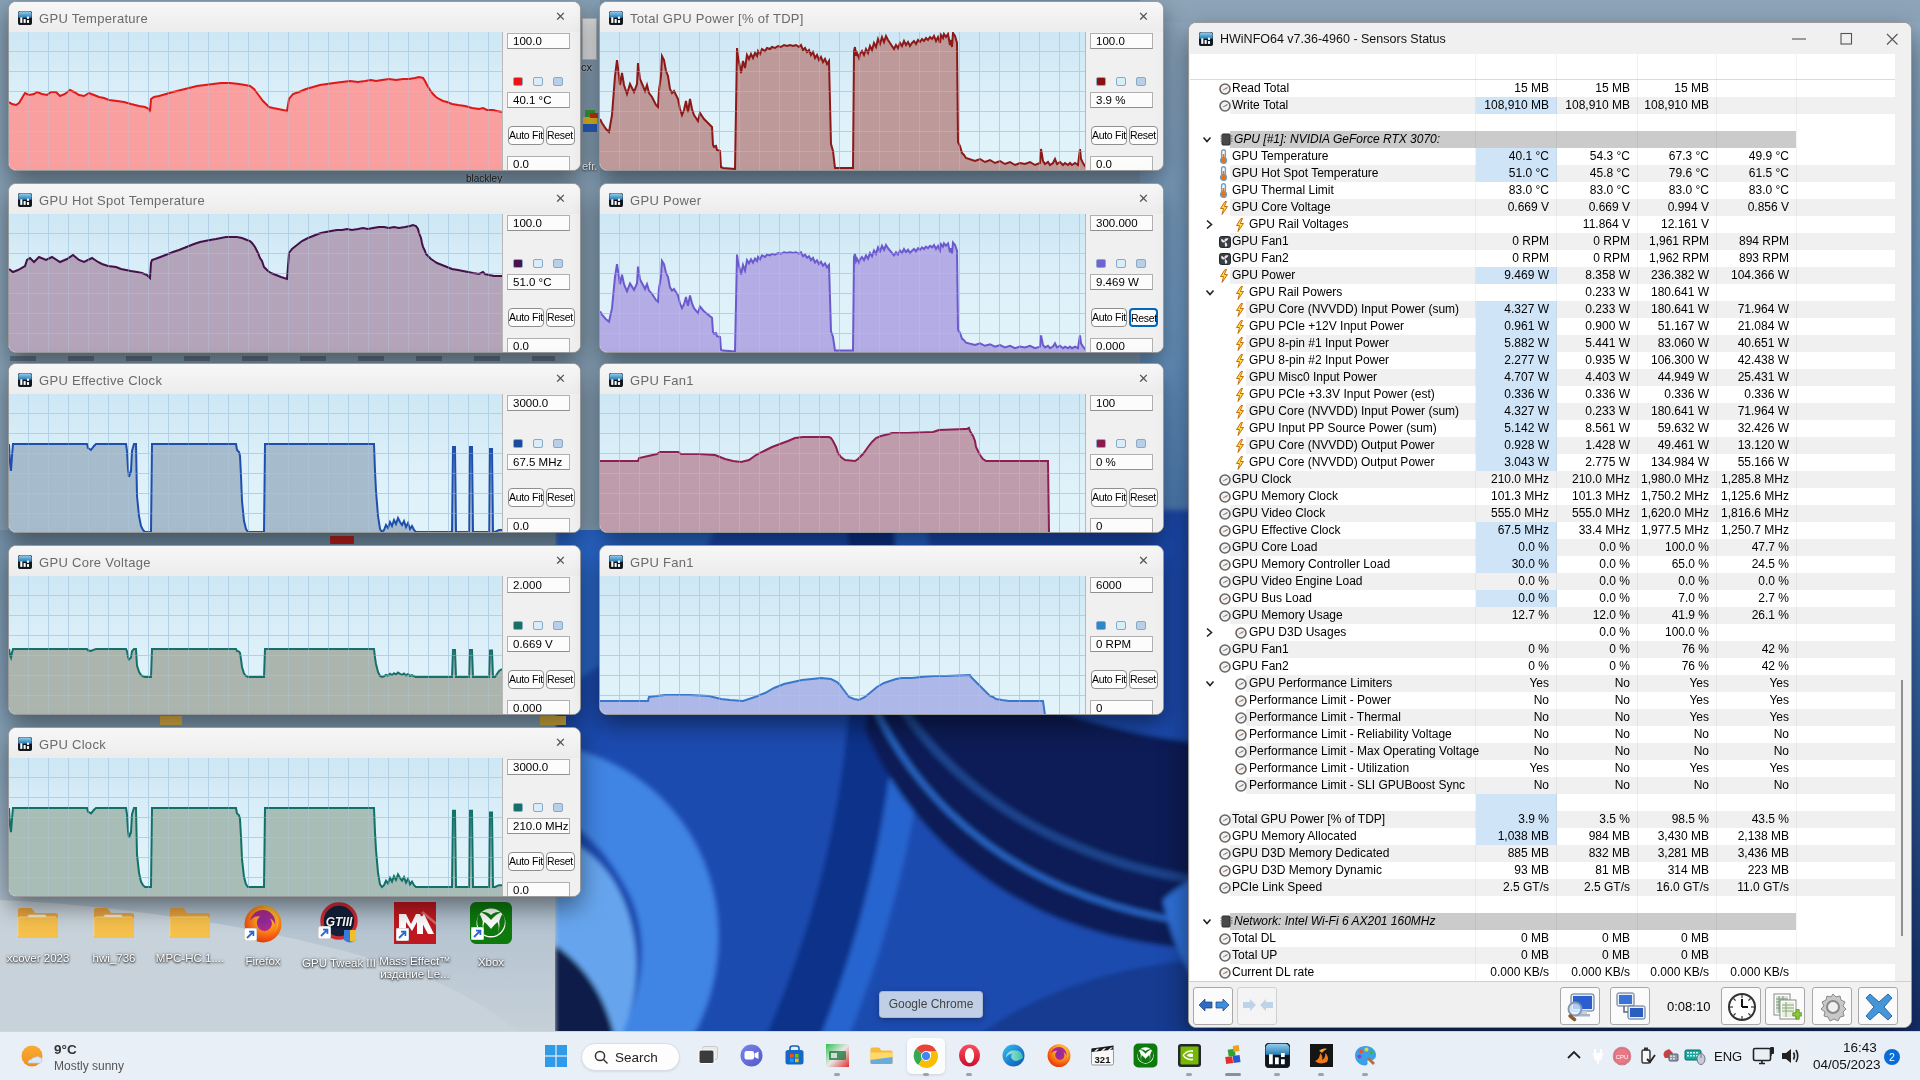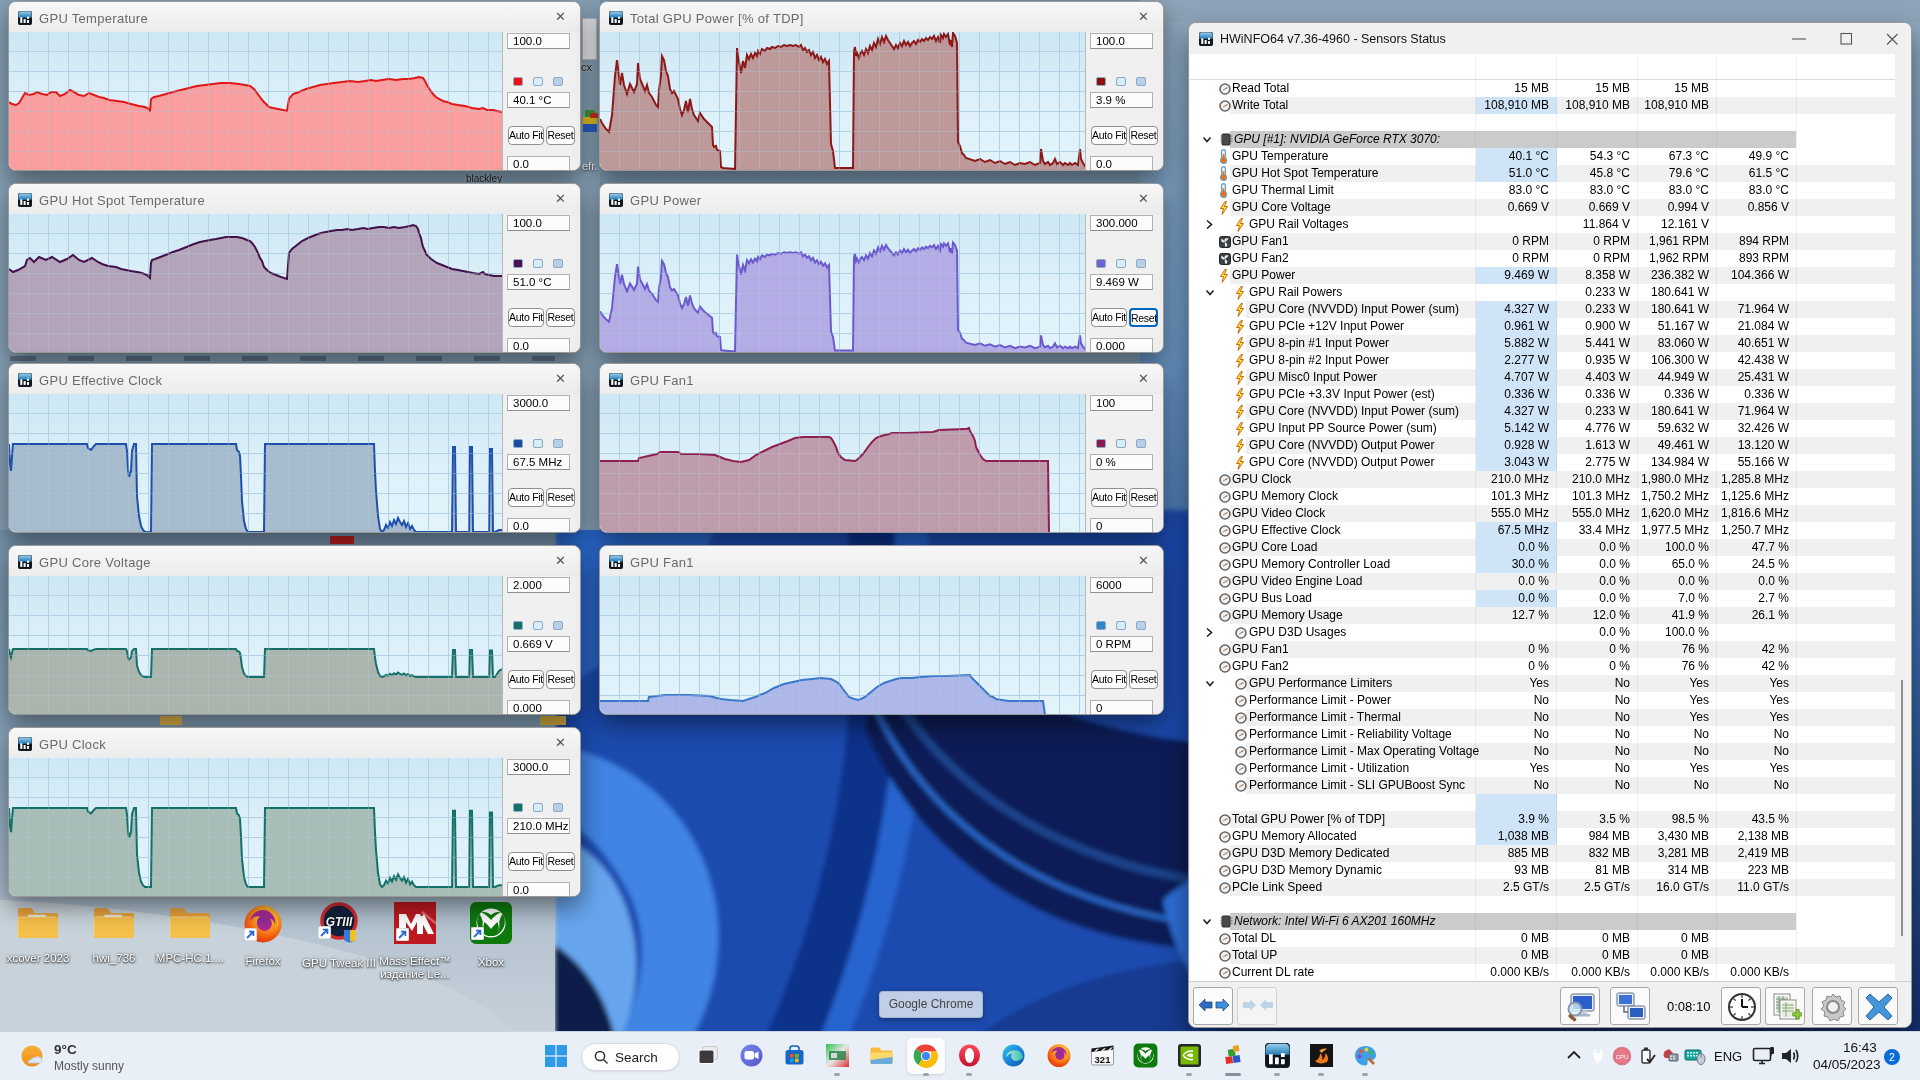--- a/index.html
+++ b/index.html
@@ -4,21 +4,21 @@
 html,body{width:1920px;height:1080px;overflow:hidden;font-family:"Liberation Sans",sans-serif;position:relative;background:#7d9ab2}
 .abs{position:absolute}
 .gwin{position:absolute;background:#f0f0f0;border:1px solid #9a9a9a;border-radius:8px;box-shadow:0 10px 24px rgba(0,0,0,.45);overflow:hidden}
 .gtitle{position:absolute;left:0;top:0;right:0;height:30px;background:linear-gradient(#f7f7f7,#ececec)}
 .gtitle .tx{position:absolute;left:30px;top:8.5px;font-size:13px;color:#6a6a6a;letter-spacing:.3px;white-space:nowrap}
 .gtitle .cl{position:absolute;top:7px;font-size:13px;color:#555}
 .gsvg{position:absolute;left:0;top:30px}
 .gpanel{position:absolute;top:30px;right:0;bottom:0;background:#f0f0f0;border-left:1px solid #b8b8b8}
 .tb{position:absolute;background:#fcfcfc;border:1px solid #b0b0b0;border-bottom:1px solid #8f8f8f;font-size:11.5px;color:#000;padding:1px 0 0 5px;width:63px;height:16px;line-height:13px;white-space:nowrap}
 .sw{position:absolute;width:10px;height:9px;border:1px solid #89a9c4;border-radius:2px}
-.gbtn{position:absolute;background:#fdfdfd;border:1px solid #8f8f8f;border-radius:4px;font-size:10.5px;color:#000;text-align:center;height:19px;line-height:16px;white-space:nowrap;letter-spacing:-.3px}
+.gbtn{position:absolute;background:#fdfdfd;border:1px solid #8f8f8f;border-radius:4px;font-size:10.5px;color:#000;height:19px;line-height:16px;white-space:nowrap;letter-spacing:-.3px}
 .hw{position:absolute;left:1188px;top:22px;width:724px;height:1006px;background:#f0f0f0;border:1px solid #999;border-radius:8px;box-shadow:0 12px 28px rgba(0,0,0,.5);overflow:hidden}
 .hwtbl{position:absolute;left:1px;top:31px;width:705px;height:927px;background:#fff;overflow:hidden}
 .hrow{position:absolute;left:0;width:705px;height:17px;font-size:12px;color:#000;line-height:17px;white-space:nowrap}
 .hc{position:absolute;top:0;height:17px;text-align:right}
 .stripe{position:absolute;height:17px;background:#f0f0f0}
 .bluec{position:absolute;height:17px;background:#cfe4f7;left:286px;width:81px}
 .hdrg{position:absolute;height:17px;background:#cbcbcb}
 .colsep{position:absolute;top:0;bottom:0;width:1px;background:rgba(0,0,0,.05)}
 .tskbar{position:absolute;left:0;top:1031px;width:1920px;height:49px;background:#e9eff7;border-top:1px solid rgba(120,140,160,.25)}
 .dash{position:absolute;top:1073px;width:6px;height:3px;border-radius:2px;background:#9aa4ae}
@@ -811,33 +811,33 @@
         <span class="hc" style="left:448px;width:71px">180.641 W</span>
         <span class="hc" style="left:527px;width:72px">71.964 W</span>
       </div>
       <div class="bluec" style="top:366px"></div>
       <div class="hrow" style="top:366px">
         <svg class="abs" style="left:45px;top:1.5px" width="10" height="14" viewBox="0 0 10 14">
           <path d="M6,0.5 L1.5,7.5 L4.5,7.5 L3,13.5 L8.5,5.5 L5.3,5.5 L7.5,0.5 Z" fill="#ffe23c" stroke="#c86a10" stroke-width="1"></path>
         </svg>
         <span style="position:absolute;left:59px">GPU Input PP Source Power (sum)</span>
         <span class="hc" style="left:286px;width:73px">5.142 W</span>
-        <span class="hc" style="left:367px;width:73px">4.776 W</span>
+        <span class="hc" style="left:367px;width:73px">8.561 W</span>
         <span class="hc" style="left:448px;width:71px">59.632 W</span>
         <span class="hc" style="left:527px;width:72px">32.426 W</span>
       </div>
       <div class="stripe" style="top:383px;left:56px;width:649px"></div>
       <div class="bluec" style="top:383px"></div>
       <div class="hrow" style="top:383px">
         <svg class="abs" style="left:45px;top:1.5px" width="10" height="14" viewBox="0 0 10 14">
           <path d="M6,0.5 L1.5,7.5 L4.5,7.5 L3,13.5 L8.5,5.5 L5.3,5.5 L7.5,0.5 Z" fill="#ffe23c" stroke="#c86a10" stroke-width="1"></path>
         </svg>
         <span style="position:absolute;left:59px">GPU Core (NVVDD) Output Power</span>
         <span class="hc" style="left:286px;width:73px">0.928 W</span>
-        <span class="hc" style="left:367px;width:73px">1.613 W</span>
+        <span class="hc" style="left:367px;width:73px">1.428 W</span>
         <span class="hc" style="left:448px;width:71px">49.461 W</span>
         <span class="hc" style="left:527px;width:72px">13.120 W</span>
       </div>
       <div class="bluec" style="top:400px"></div>
       <div class="hrow" style="top:400px">
         <svg class="abs" style="left:45px;top:1.5px" width="10" height="14" viewBox="0 0 10 14">
           <path d="M6,0.5 L1.5,7.5 L4.5,7.5 L3,13.5 L8.5,5.5 L5.3,5.5 L7.5,0.5 Z" fill="#ffe23c" stroke="#c86a10" stroke-width="1"></path>
         </svg>
         <span style="position:absolute;left:59px">GPU Core (NVVDD) Output Power</span>
         <span class="hc" style="left:286px;width:73px">3.043 W</span>
@@ -1125,21 +1125,21 @@
       <div class="hrow" style="top:791px">
         <svg class="abs" style="left:29px;top:2.5px" width="12" height="12" viewBox="0 0 12 12">
           <circle cx="6" cy="6" r="5" fill="#f2f2f2" stroke="#666" stroke-width="1.6"></circle>
           <path d="M6,6 L8.5,4.5" stroke="#b07040" stroke-width="1.2" fill="none"></path>
           <path d="M6,6 L4,7" stroke="#888" stroke-width="1" fill="none"></path>
         </svg>
         <span style="position:absolute;left:42px">GPU D3D Memory Dedicated</span>
         <span class="hc" style="left:286px;width:73px">885 MB</span>
         <span class="hc" style="left:367px;width:73px">832 MB</span>
         <span class="hc" style="left:448px;width:71px">3,281 MB</span>
-        <span class="hc" style="left:527px;width:72px">2,419 MB</span>
+        <span class="hc" style="left:527px;width:72px">3,436 MB</span>
       </div>
       <div class="hrow" style="top:808px">
         <svg class="abs" style="left:29px;top:2.5px" width="12" height="12" viewBox="0 0 12 12">
           <circle cx="6" cy="6" r="5" fill="#f2f2f2" stroke="#666" stroke-width="1.6"></circle>
           <path d="M6,6 L8.5,4.5" stroke="#b07040" stroke-width="1.2" fill="none"></path>
           <path d="M6,6 L4,7" stroke="#888" stroke-width="1" fill="none"></path>
         </svg>
         <span style="position:absolute;left:42px">GPU D3D Memory Dynamic</span>
         <span class="hc" style="left:286px;width:73px">93 MB</span>
         <span class="hc" style="left:367px;width:73px">81 MB</span>

